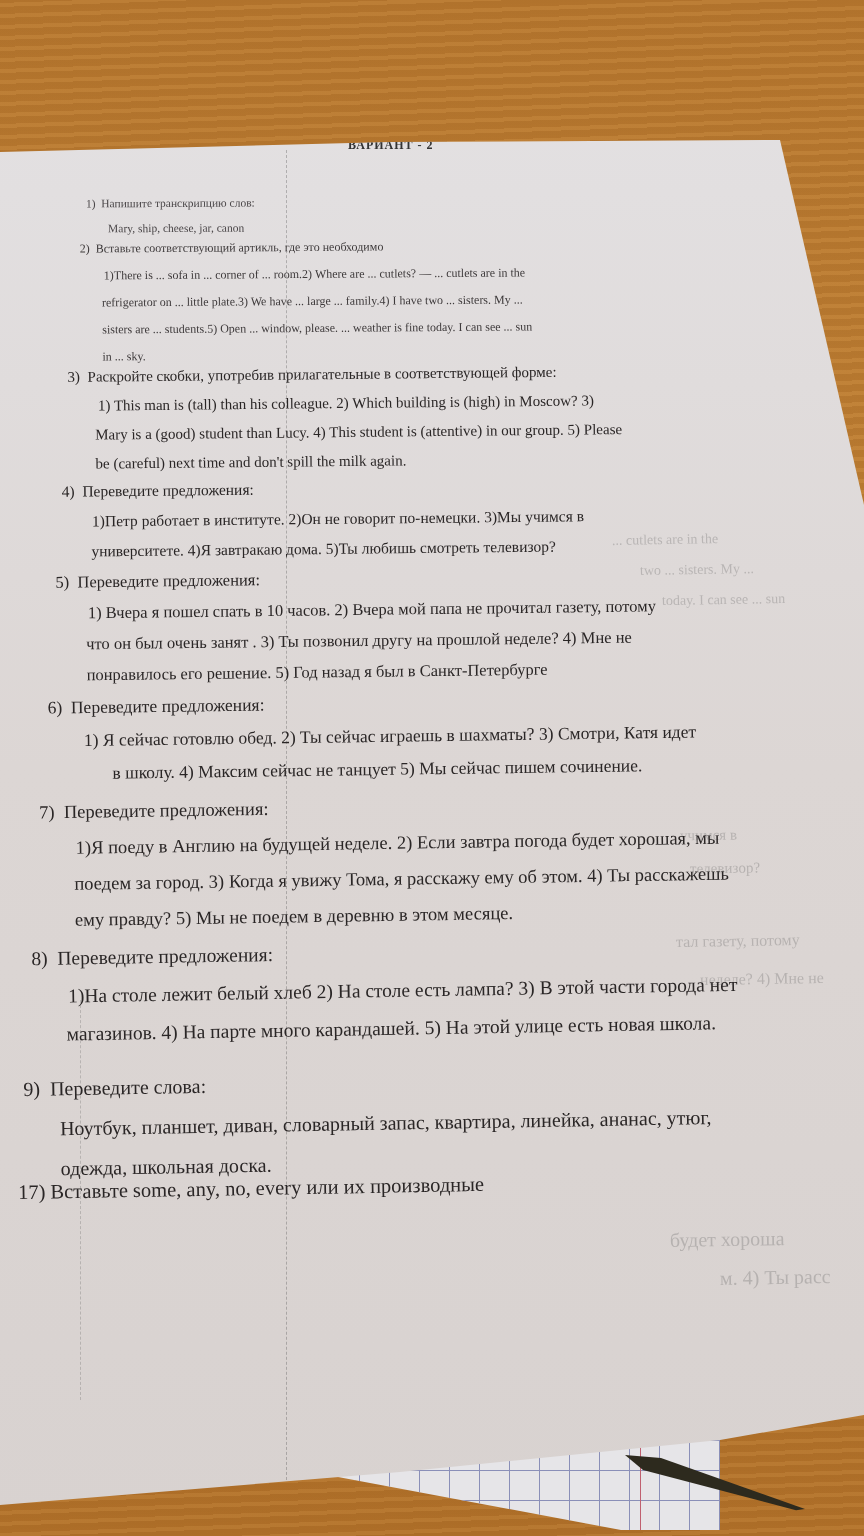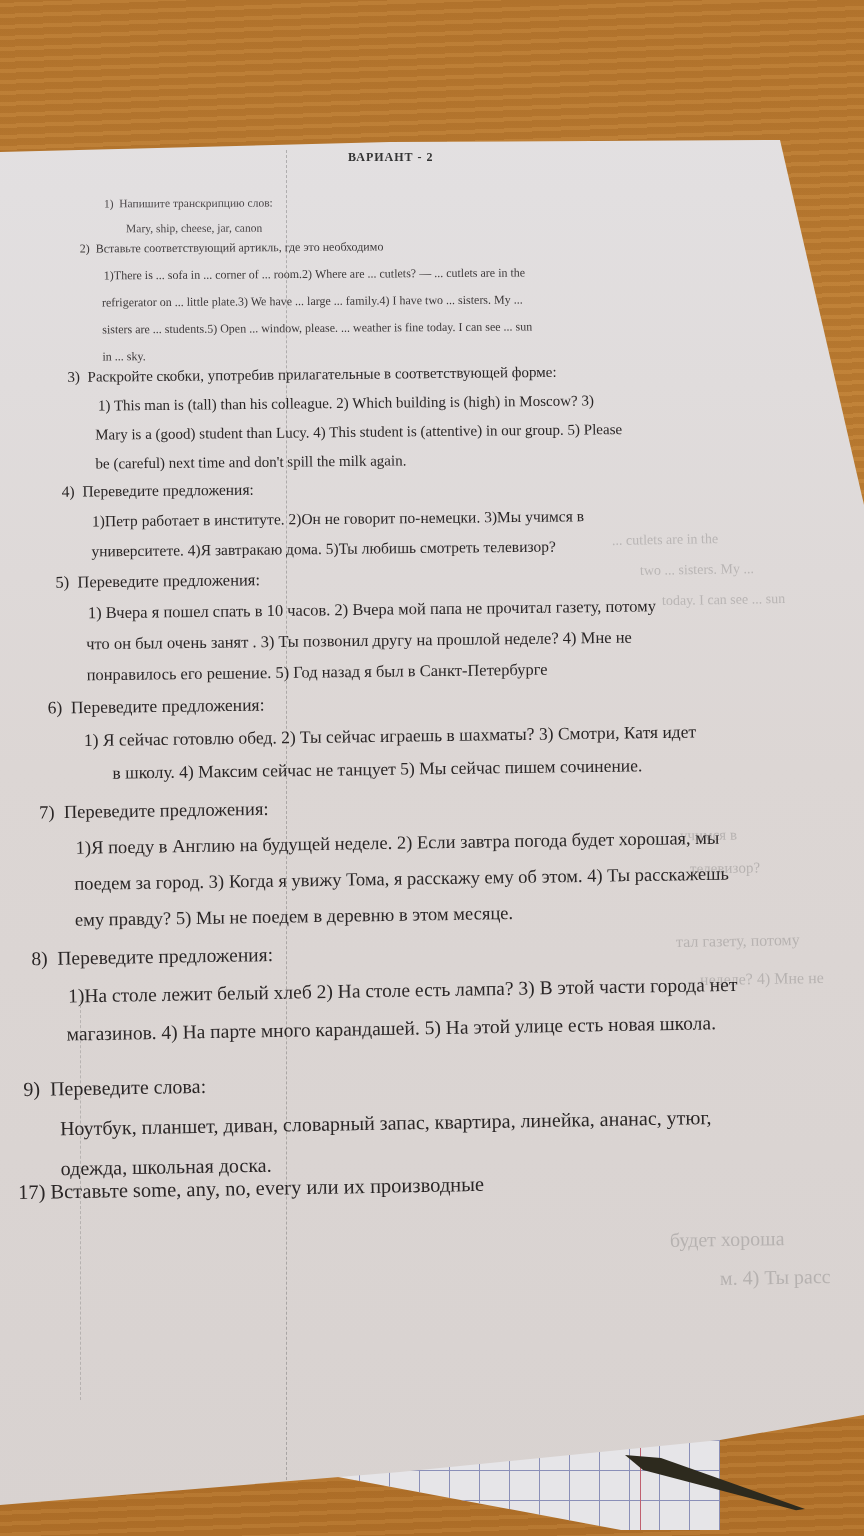--- a/index.html
+++ b/index.html
@@ -35,31 +35,31 @@
     }
     .fold-line {
       position: absolute; left: 286px; top: 150px; width: 0; height: 1340px;
       border-left: 1px dashed rgba(80,80,80,0.35);
     }
     .fold-line-2 {
       position: absolute; left: 80px; top: 1000px; width: 0; height: 400px;
       border-left: 1px dashed rgba(80,80,80,0.25);
     }
     .title {
-      position: absolute; left: 348px; top: 150px; font-size: 12px; font-weight: bold;
+      position: absolute; left: 348px; top: 138px; font-size: 12px; font-weight: bold;
       letter-spacing: 1px; color: #333;
     }
     .task { position: absolute; white-space: nowrap; }
     .task .head { display: block; }
     .task .line { display: block; }
     .faint {
       position: absolute; white-space: nowrap; color: rgba(90,90,90,0.28);
       transform: scaleX(-1) scaleX(-1);
     }
-    .t1 { left: 86px; top: 191px; font-size: 11.5px; line-height: 25px; transform: rotate(-0.3deg); color:#4a4648;margin-left:18px; }
+    .t1 { left: 86px; top: 191px; font-size: 11.5px; line-height: 25px; transform: rotate(-0.3deg); color:#4a4648; }
     .t1 .line { padding-left: 22px; }
     .t2 { left: 80px; top: 234px; font-size: 12px; line-height: 27px; transform: rotate(-0.4deg); color:#3e3a3b; }
     .t2 .line { padding-left: 24px; }
     .t2 .line.cont { padding-left: 22px; }
     .t3 { left: 68px; top: 360px; font-size: 15px; line-height: 29px; transform: rotate(-0.6deg); }
     .t3 .line { padding-left: 30px; }
     .t3 .line.cont { padding-left: 27px; }
     .t4 { left: 62px; top: 474px; font-size: 15.5px; line-height: 30px; transform: rotate(-0.6deg); }
     .t4 .line { padding-left: 30px; }
     .t4 .line.cont { padding-left: 29px; }

